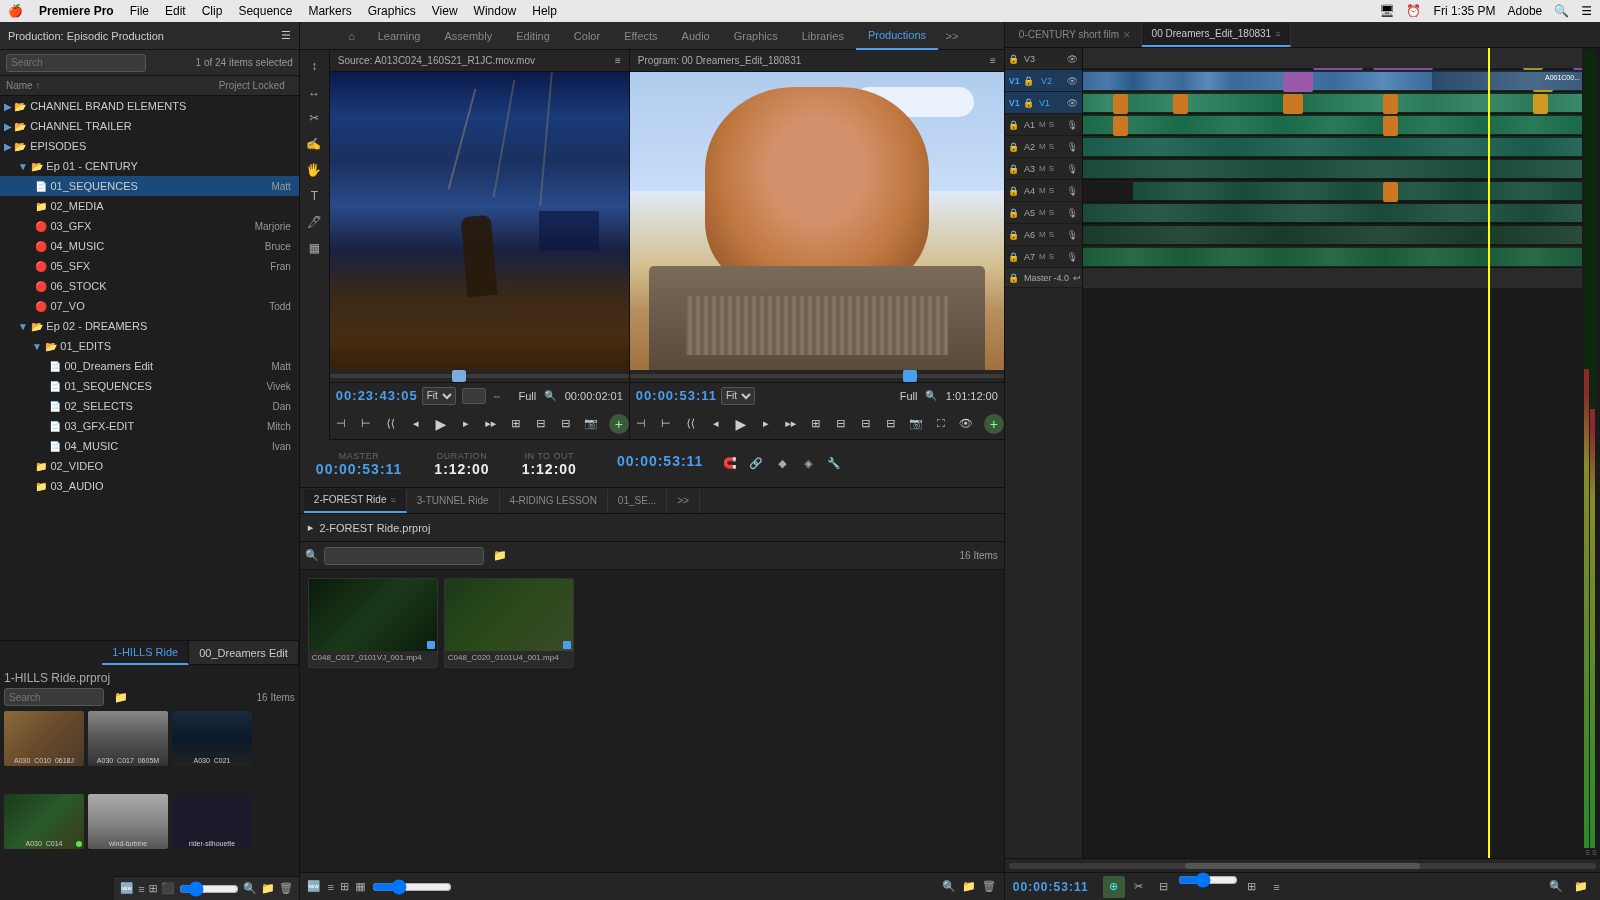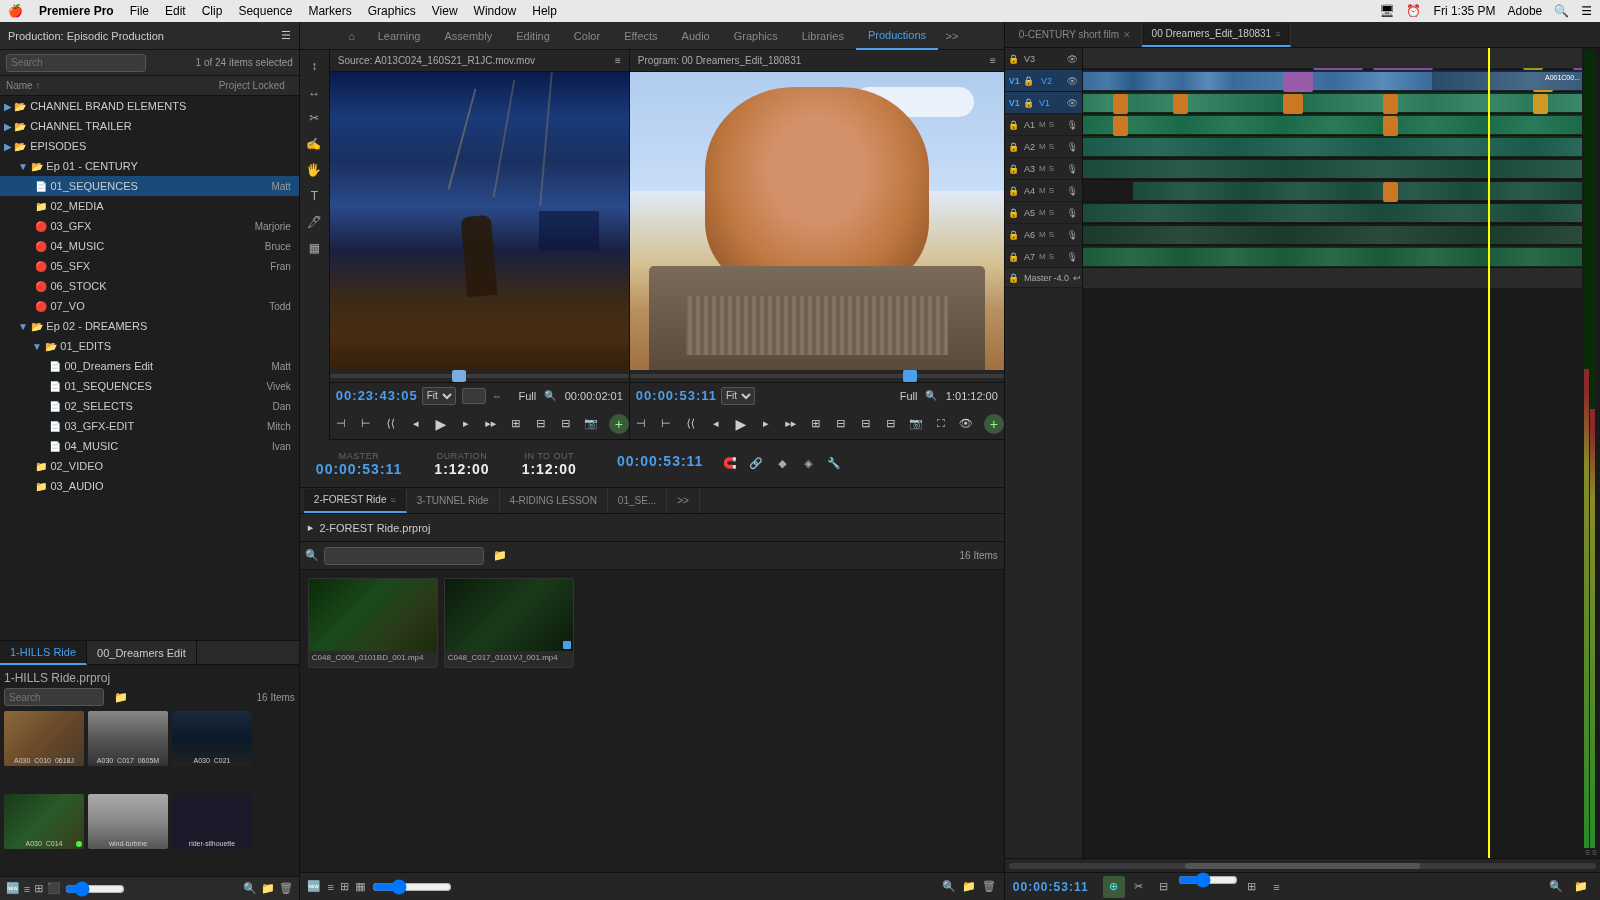--- a/index.html
+++ b/index.html
@@ -24,21 +24,21 @@
     #project-cols .col-locked { margin-left: auto; margin-right: 8px; }
     #project-tree { flex: 1; overflow-y: auto; background: #1e1e1e; }
     .tree-item { height: 20px; display: flex; align-items: center; padding: 0 4px; cursor: pointer; }
     .tree-item.selected { background: #1a4a7a; }
     .tree-item .indent { display: inline-block; }
     .tree-item .icon { margin-right: 3px; font-size: 10px; }
     .tree-item .label { flex: 1; font-size: 11px; color: #ccc; }
     .tree-item .assignee { font-size: 10px; color: #999; margin-left: auto; padding-right: 4px; }
 
     
-    #bottom-left { height: 260px; background: #1e1e1e; border-top: 1px solid #111; display: flex; flex-direction: column; }
+    #bottom-left { height: 260px; background: #1e1e1e; border-top: 1px solid #111; display: flex; flex-direction: column; align-items: flex-end; }
     #bins-tabs { height: 24px; background: #2a2a2a; display: flex; align-items: center; border-bottom: 1px solid #111; }
     .bin-tab { padding: 0 10px; height: 24px; display: flex; align-items: center; font-size: 11px; cursor: pointer; border-right: 1px solid #111; }
     .bin-tab.active { background: #1e1e1e; color: #4a9fef; border-bottom: 2px solid #4a9fef; }
     #bins-content { flex: 1; background: #1e1e1e; display: flex; flex-direction: column; padding: 4px; overflow: hidden; }
     #bins-toolbar { height: 20px; display: flex; align-items: center; gap: 4px; margin-bottom: 4px; }
     #bins-search { height: 18px; background: #3a3a3a; border: 1px solid #555; border-radius: 3px; color: #ccc; font-size: 10px; padding: 0 4px; width: 100px; }
     #bins-count { margin-left: auto; font-size: 10px; color: #999; }
     #bins-thumbs { flex: 1; display: flex; flex-wrap: wrap; gap: 4px; overflow: hidden; }
     .thumb { width: 80px; height: 55px; background: #333; border-radius: 2px; overflow: hidden; display: flex; align-items: center; justify-content: center; position: relative; cursor: pointer; }
     .thumb-label { font-size: 8px; color: #ccc; text-align: center; position: absolute; bottom: 2px; left: 0; right: 0; overflow: hidden; text-overflow: ellipsis; white-space: nowrap; padding: 0 2px; }
@@ -542,32 +542,34 @@
         <span>2-FOREST Ride.prproj</span>
       </div>
       <div id="bin-search-row">
         <span style="color:#888;">🔍</span>
         <input type="text" id="bin-search" style="">
         <span style="color:#aaa;margin-left:6px;cursor:pointer;">📁</span>
         <span id="bin-items-count">16 Items</span>
       </div>
       <div id="bin-grid">
         <div class="bin-thumb">
-          <div class="bin-thumb-img forest-thumb">
-            <div style="width:100%;height:100%;background:linear-gradient(135deg,#0a2a0a 0%,#1a4a1a 40%,#2a3a1a 70%,#1a2a0a 100%);"></div>
-          </div>
-          <div class="bin-thumb-label">C048_C009_0101BD_001.mp4</div>
-        </div>
-        <div class="bin-thumb">
           <div class="bin-thumb-img">
             <div style="width:100%;height:100%;background:linear-gradient(135deg,#0a1a0a 0%,#1a3a1a 50%,#0a1a0a 100%);position:relative;">
               <div style="position:absolute;bottom:2px;right:2px;width:8px;height:8px;background:#4a9fef;border-radius:1px;"></div>
             </div>
           </div>
           <div class="bin-thumb-label">C048_C017_0101VJ_001.mp4</div>
+        </div>
+        <div class="bin-thumb">
+          <div class="bin-thumb-img">
+            <div style="width:100%;height:100%;background:linear-gradient(135deg,#1a3a1a 0%,#2a4a1a 50%,#3a4a2a 100%);position:relative;">
+              <div style="position:absolute;bottom:2px;right:2px;width:8px;height:8px;background:#4a9fef;border-radius:1px;"></div>
+            </div>
+          </div>
+          <div class="bin-thumb-label">C048_C020_0101U4_001.mp4</div>
         </div>
       </div>
       <div id="bin-bottom-toolbar">
         <span style="color:#aaa;cursor:pointer;">🆕</span>
         <span style="color:#aaa;cursor:pointer;">≡</span>
         <span style="color:#aaa;cursor:pointer;">⊞</span>
         <span style="color:#aaa;cursor:pointer;">▦</span>
         <input type="range" min="0" max="100" value="30" style="width: 80px; height: 8px;">
         <span style="color:#aaa;cursor:pointer;margin-left:auto;">🔍</span>
         <span style="color:#aaa;cursor:pointer;">📁</span>

